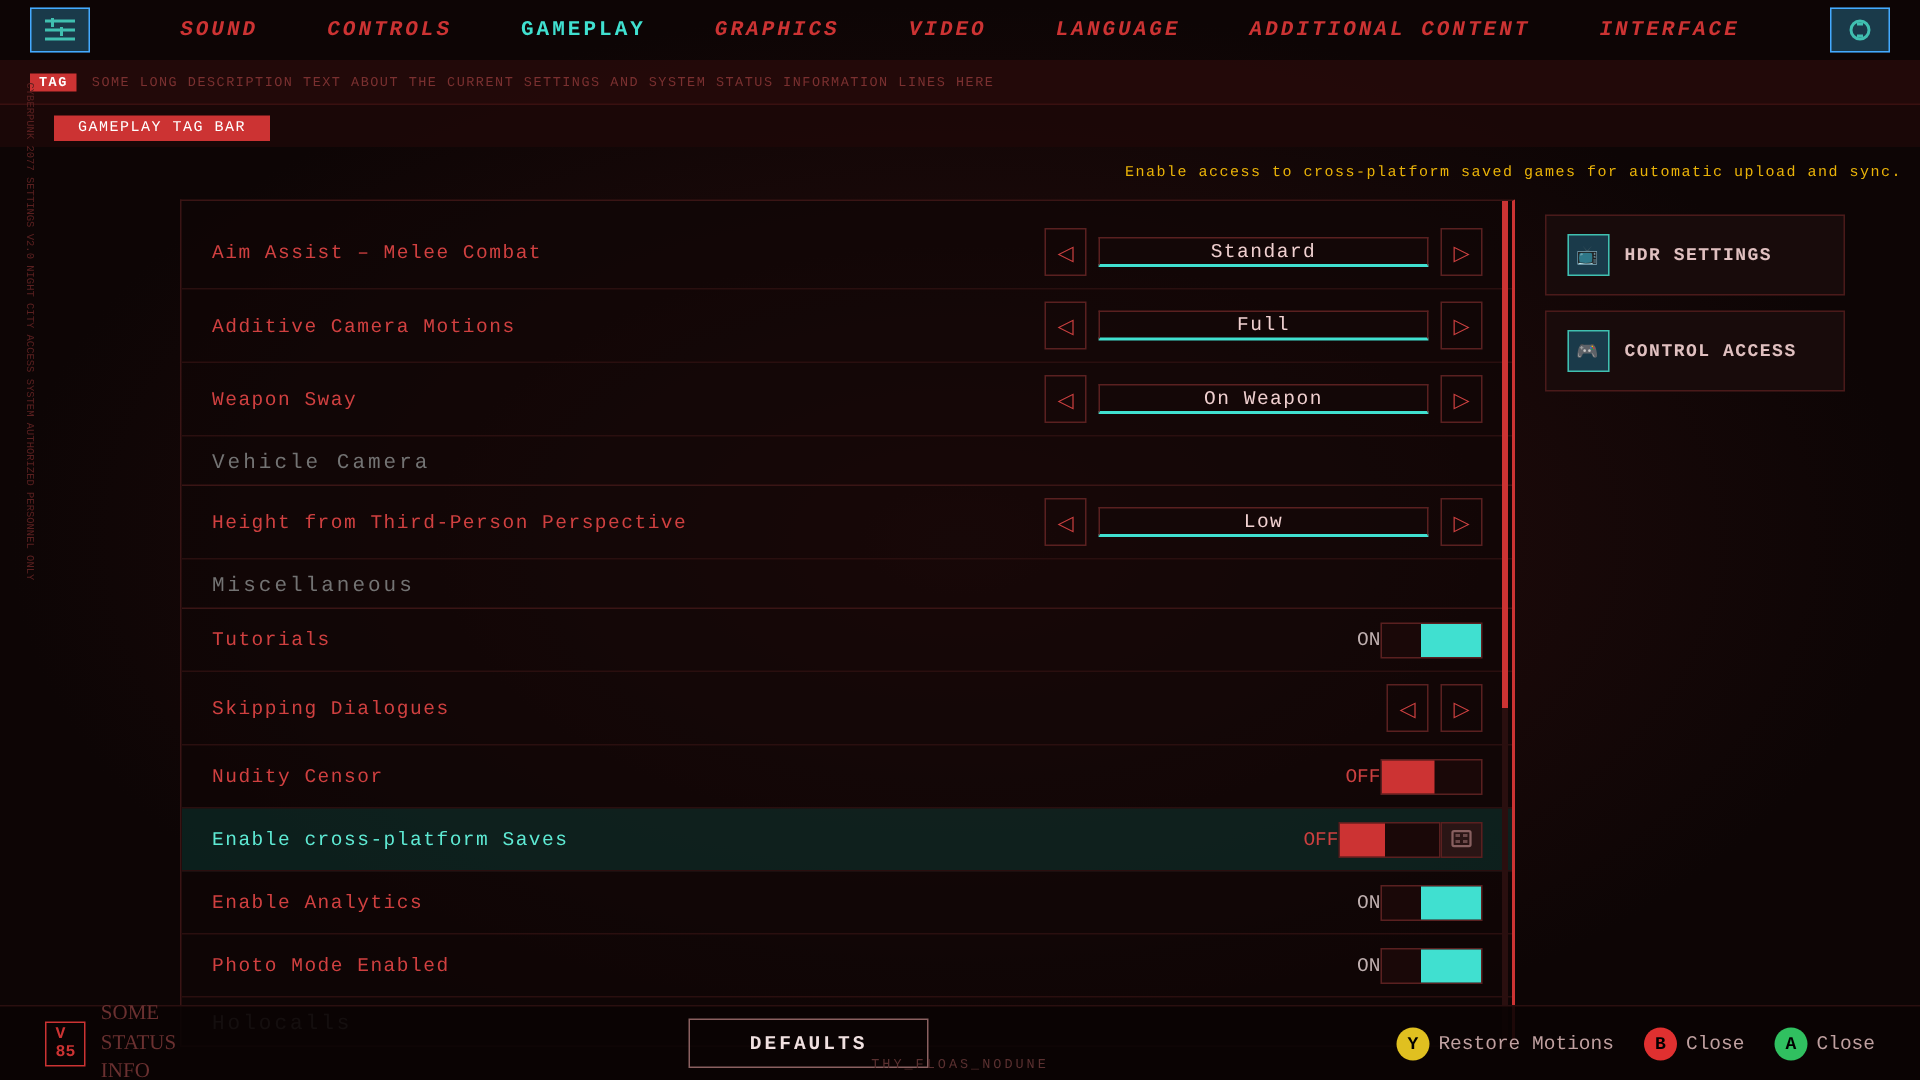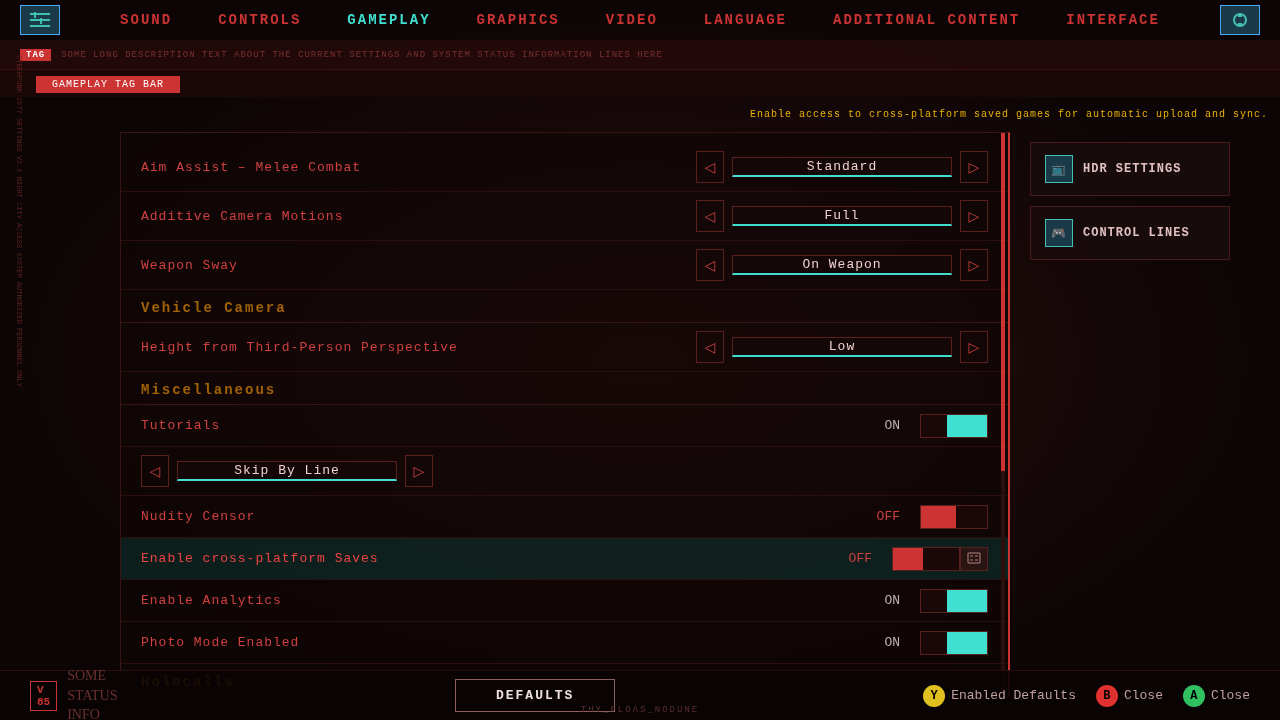--- a/index.html
+++ b/index.html
@@ -70,20 +70,21 @@
       padding: 4px 8px;
       text-transform: uppercase;
     }
 
     .nav-item.active {
       color: #40e0d0;
     }
 
     .nav-item:not(.active) {
       color: #cc3333;
+      font-style: italic;
     }
 
     
     .side-left {
       position: absolute;
       left: 0;
       top: 50px;
       bottom: 50px;
       width: 25px;
       display: flex;
@@ -173,21 +174,21 @@
     }
 
     .setting-label {
       flex: 1;
       font-size: 13px;
       color: #d04040;
       letter-spacing: 1px;
     }
 
     .setting-row.highlighted .setting-label {
-      color: #ef4444;
+      color: #5eead4;
     }
 
     .setting-value {
       display: flex;
       align-items: center;
       gap: 8px;
     }
 
     .arrow-btn {
       width: 28px;
@@ -209,21 +210,21 @@
       display: flex; align-items: center; justify-content: center;
       font-size: 13px;
       color: #f0d0d0;
       letter-spacing: 1px;
     }
 
     
     .toggle-group {
       display: flex;
       align-items: center;
-      gap: 20px;
+      gap: 0;
     }
 
     .toggle-label-state {
       font-size: 13px;
       color: #cc4040;
       width: 30px;
       text-align: right;
     }
 
     .toggle-label-state.on {
@@ -279,23 +280,23 @@
       height: 24px;
       background: #2a1515;
       border: 1px solid #5a2020;
       display: flex; align-items: center; justify-content: center;
       font-size: 10px; color: #886060;
     }
 
     .section-header {
       padding: 10px 20px 6px 20px;
       font-size: 14px;
-      color: #a16207;
+      color: #737373;
       letter-spacing: 2px;
-      font-weight: bold;
+      font-weight: normal;
       border-bottom: 1px solid #3a1515;
     }
 
     
     .side-panel {
       width: 200px;
       display: flex;
       flex-direction: column;
       gap: 10px;
       padding: 10px 0;
@@ -529,23 +530,23 @@
           <div class="setting-label">Tutorials</div>
           <div class="toggle-group">
             <div class="toggle-label-state on">ON</div>
             <div class="toggle-track active">
               <div class="toggle-fill"></div>
             </div>
           </div>
         </div>
 
         <div class="setting-row">
+          <div class="setting-label">Skipping Dialogues</div>
           <div class="setting-value">
             <button class="arrow-btn">◁</button>
-            <div class="value-box">Skip By Line</div>
             <button class="arrow-btn">▷</button>
           </div>
         </div>
 
         <div class="setting-row">
           <div class="setting-label">Nudity Censor</div>
           <div class="toggle-group">
             <div class="toggle-label-state">OFF</div>
             <div class="toggle-track">
               <div class="toggle-fill off"></div>
@@ -599,38 +600,38 @@
       </div>
     </div>
 
     <div class="side-panel">
       <div class="side-btn">
         <div class="side-btn-icon">📺</div>
         <span>HDR SETTINGS</span>
       </div>
       <div class="side-btn">
         <div class="side-btn-icon">🎮</div>
-        <span>CONTROL LINES</span>
+        <span>CONTROL ACCESS</span>
       </div>
     </div>
 
   </div>
 
   <div class="bottom-bar">
     <div class="bottom-left">
       <div class="v-badge">V<br>85</div>
       <div style="font-size:14px; color:#6a3030; max-width:80px; line-height:1.4;font-family:Liberation Serif, serif;">SOME STATUS INFO</div>
     </div>
 
     <button class="defaults-btn">DEFAULTS</button>
 
     <div class="bottom-actions">
       <div class="bottom-action-item">
         <div class="action-key key-y">Y</div>
-        <span>Enabled Defaults</span>
+        <span>Restore Motions</span>
       </div>
       <div class="bottom-action-item">
         <div class="action-key key-b">B</div>
         <span>Close</span>
       </div>
       <div class="bottom-action-item">
         <div class="action-key key-a">A</div>
         <span>Close</span>
       </div>
     </div>

